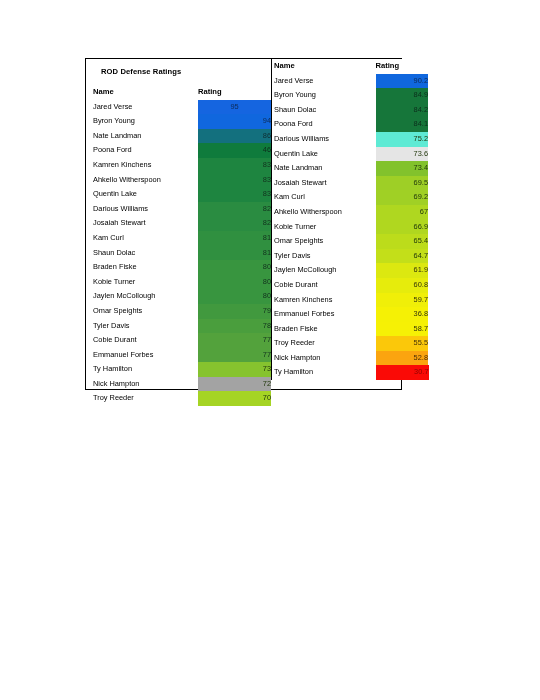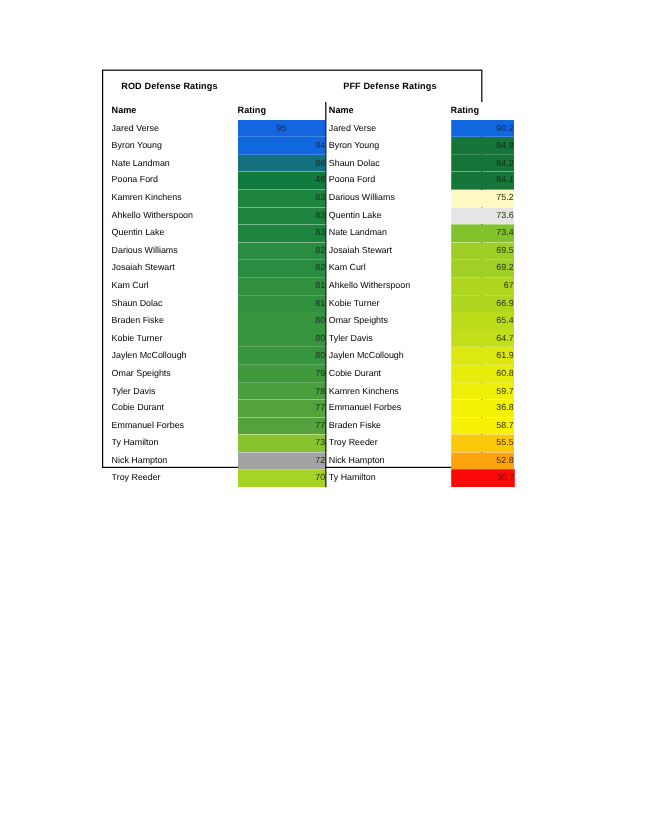--- a/index.html
+++ b/index.html
@@ -223,21 +223,20 @@
               </tr>
               <tr>
                 <td class="name-cell">Troy Reeder</td>
                 <td class="rating-cell" style="background-color: rgb(165, 212, 36); color: rgb(34, 56, 12);">70</td>
               </tr>
             </tbody>
         </table>
       </div>
 
       <div class="table-block right">
-        <div class="block-title">PFF Defense Ratings</div>
         <table class="ratings">
           <colgroup>
             <col class="c-name">
             <col class="c-rating">
           </colgroup>
           <thead>
             <tr>
               <th class="col-name">Name</th>
               <th class="col-rating">Rating</th>
             </tr>
@@ -254,21 +253,21 @@
               <tr>
                 <td class="name-cell">Shaun Dolac</td>
                 <td class="rating-cell" style="background-color: rgb(22, 118, 58); color: rgb(12, 46, 28);">84.2</td>
               </tr>
               <tr>
                 <td class="name-cell">Poona Ford</td>
                 <td class="rating-cell" style="background-color: rgb(22, 118, 58); color: rgb(12, 46, 28);">84.1</td>
               </tr>
               <tr>
                 <td class="name-cell">Darious Williams</td>
-                <td class="rating-cell" style="background-color: #fef9c3; color: rgb(34, 56, 12);">75.2</td>
+                <td class="rating-cell" style="background-color: #5eead4; color: rgb(34, 56, 12);">75.2</td>
               </tr>
               <tr>
                 <td class="name-cell">Quentin Lake</td>
                 <td class="rating-cell" style="background-color: #e5e5e5; color: rgb(34, 56, 12);">73.6</td>
               </tr>
               <tr>
                 <td class="name-cell">Nate Landman</td>
                 <td class="rating-cell" style="background-color: rgb(130, 194, 44); color: rgb(34, 56, 12);">73.4</td>
               </tr>
               <tr>

